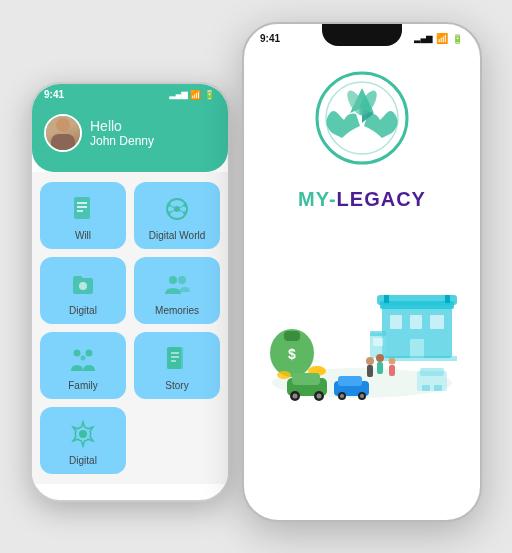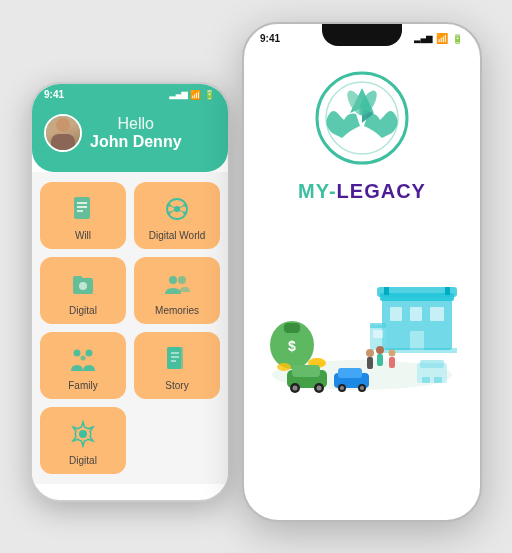--- a/index.html
+++ b/index.html
@@ -103,33 +103,33 @@
       height: 16px;
       background: #8b6555;
       border-radius: 8px 8px 0 0;
       position: absolute;
       bottom: 0;
       left: 50%;
       transform: translateX(-50%);
     }
 
     .phone-left .header .greeting { color: white; }
-    .phone-left .header .greeting .hello { font-size: 16px; opacity: 0.9; text-align: center; }
-    .phone-left .header .greeting .name { font-size: 16px; font-weight: 700; }
+    .phone-left .header .greeting .hello { font-size: 14px; opacity: 0.9; }
+    .phone-left .header .greeting .name { font-size: 12px; font-weight: 400; }
 
     .phone-left .grid {
       display: grid;
       grid-template-columns: 1fr 1fr;
       gap: 8px;
       padding: 10px 8px;
       background: #f5f5f5;
     }
 
     .grid-item {
-      background: #fdba74;
+      background: #7dd3fc;
       border-radius: 12px;
       display: flex;
       flex-direction: column;
       align-items: center;
       justify-content: center;
       padding: 10px 4px 8px 4px;
       gap: 4px;
       cursor: pointer;
     }
 
@@ -198,21 +198,21 @@
 
     
     .logo-container {
       display: flex;
       flex-direction: column;
       align-items: center;
       margin-top: 8px;
     }
 
     .logo-text {
-      margin-top: 12px;
+      margin-top: 20px;
       display: flex;
       align-items: baseline;
       gap: 0;
       font-size: 20px;
       font-weight: 800;
       letter-spacing: 1px;
     }
     .logo-my { color: #3dbfa0; }
     .logo-legacy { color: #4c1d95; }
 

